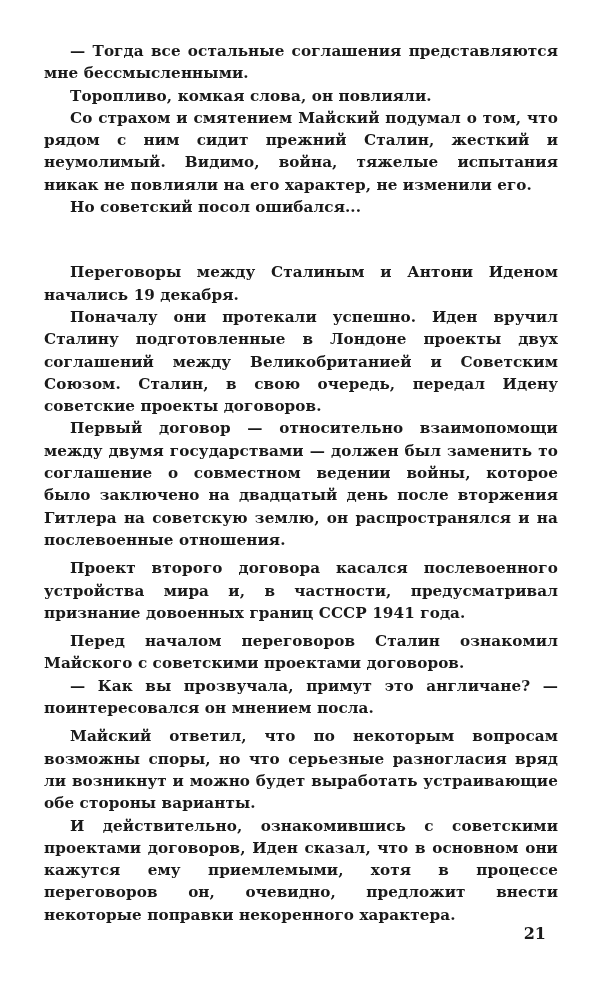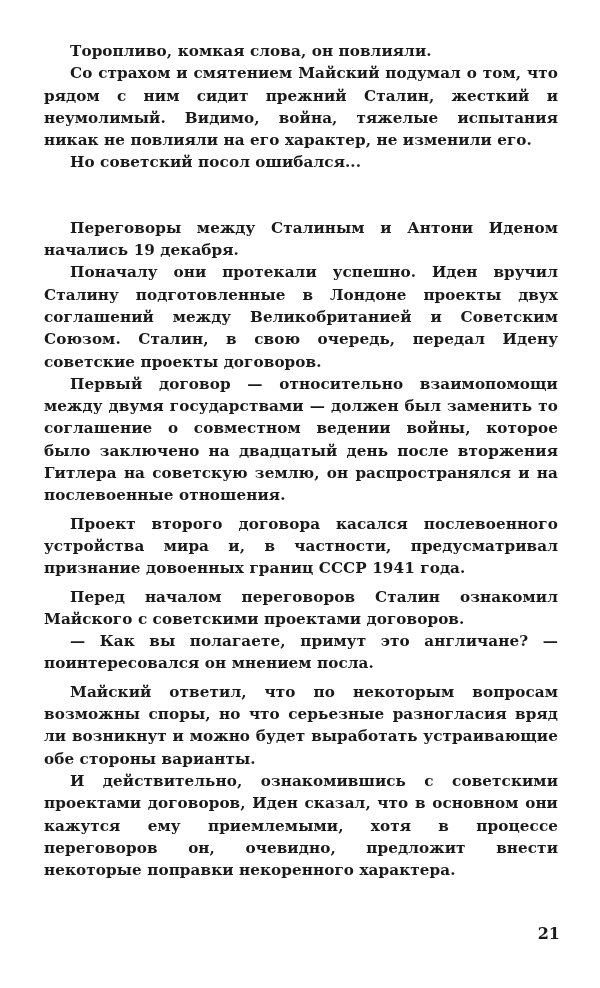--- a/index.html
+++ b/index.html
@@ -7,36 +7,37 @@
   .page {
     position:absolute; left:44px; top:40px; width:514px;
     font-family:"DejaVu Serif", serif;
     font-size:15.2px; line-height:22.3px; color:#1a1a1a;
     text-align:justify; font-weight:bold; letter-spacing:0.1px;
   }
   .page p { margin:0; text-indent:26px; }
   .page p.gap { margin-top:6px; }
   .section-break { height:43px; }
   .pagenum {
-    position:absolute; right:40px; top:924px;
+    position:absolute; right:54px; top:924px;
     font-family:"DejaVu Serif", serif; font-weight:bold; font-size:16px; color:#1a1a1a;
   }
 </style>
 </head>
 <body>
 
 <div class="page">
+  <p>— Тогда все остальные соглашения представляются мне бессмысленными.</p>
   <p>Торопливо, комкая слова, он повлияли.</p>
   <p>Со страхом и смятением Майский подумал о том, что рядом с ним сидит прежний Сталин, жесткий и неумолимый. Видимо, война, тяжелые испытания никак не повлияли на его характер, не изменили его.</p>
   <p>Но советский посол ошибался...</p>
   <div class="section-break"></div>
   <p>Переговоры между Сталиным и Антони Иденом начались 19 декабря.</p>
   <p>Поначалу они протекали успешно. Иден вручил Сталину подготовленные в Лондоне проекты двух соглашений между Великобританией и Советским Союзом. Сталин, в свою очередь, передал Идену советские проекты договоров.</p>
   <p>Первый договор — относительно взаимопомощи между двумя государствами — должен был заменить то соглашение о совместном ведении войны, которое было заключено на двадцатый день после вторжения Гитлера на советскую землю, он распространялся и на послевоенные отношения.</p>
   <p class="gap">Проект второго договора касался послевоенного устройства мира и, в частности, предусматривал признание довоенных границ СССР 1941 года.</p>
   <p class="gap">Перед началом переговоров Сталин ознакомил Майского с советскими проектами договоров.</p>
-  <p>— Как вы полагаете, примут это англичане? — поинтересовался он мнением посла.</p>
+  <p>— Как вы прозвучала, примут это англичане? — поинтересовался он мнением посла.</p>
   <p class="gap">Майский ответил, что по некоторым вопросам возможны споры, но что серьезные разногласия вряд ли возникнут и можно будет выработать устраивающие обе стороны варианты.</p>
   <p>И действительно, ознакомившись с советскими проектами договоров, Иден сказал, что в основном они кажутся ему приемлемыми, хотя в процессе переговоров он, очевидно, предложит внести некоторые поправки некоренного характера.</p>
 
 </div>
 
 <div class="pagenum">21</div>
 
 </body></html>

